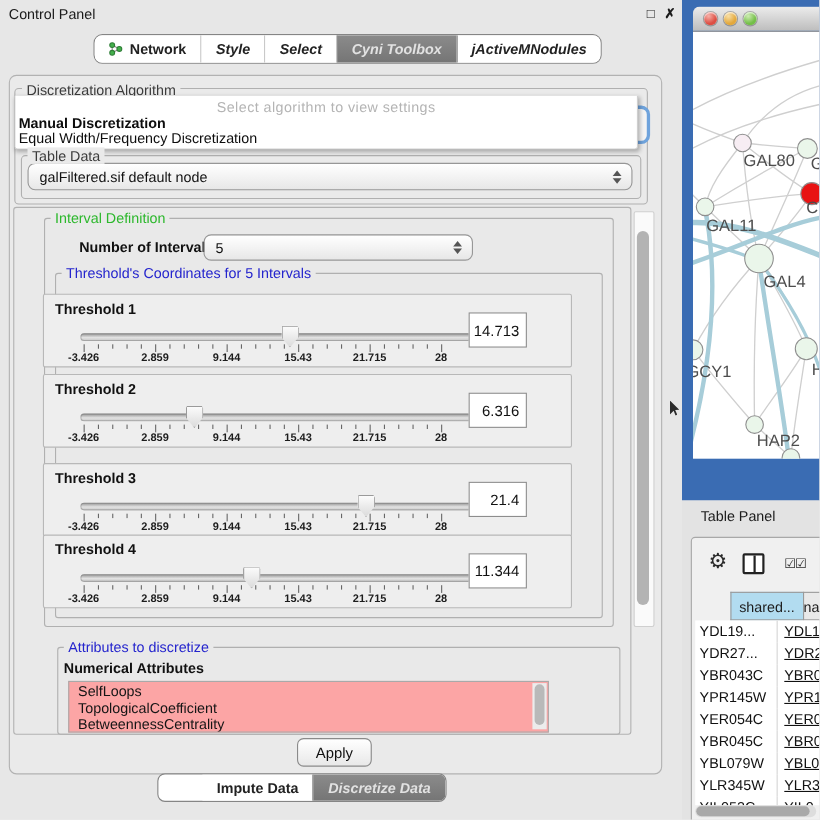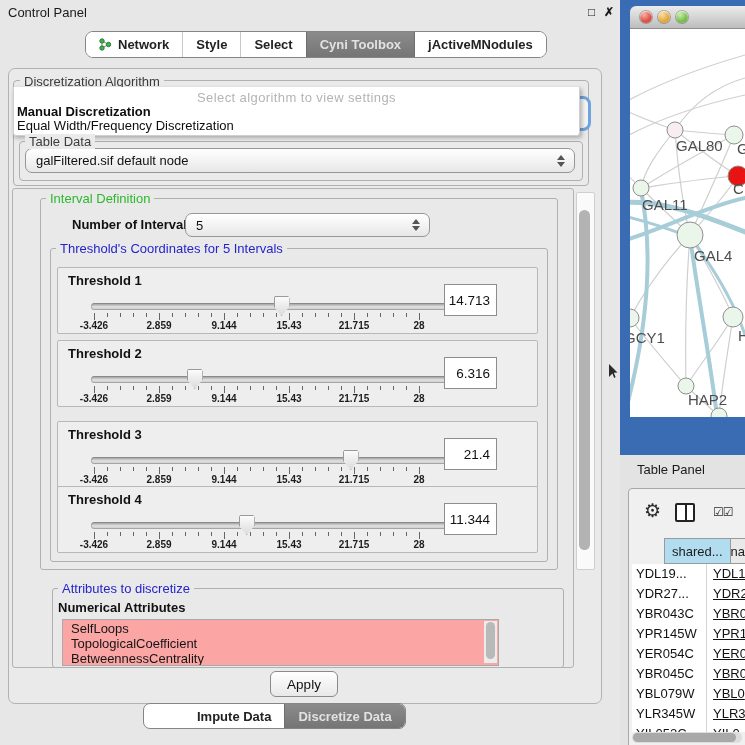--- a/index.html
+++ b/index.html
@@ -8,21 +8,21 @@
   .screen{position:relative;width:745px;height:745px;overflow:hidden;}
   .abs{position:absolute;}
 
   
   .cp-title{left:8px;top:5px;font-size:13px;color:#1a1a1a;}
   .win-ico{font-size:12px;font-weight:bold;color:#1a1a1a;line-height:12px;cursor:default;}
 
   .tabbar{display:flex;align-items:stretch;background:#fff;border:1px solid #858585;
           border-radius:8px;overflow:hidden;height:25px;font-size:13px;font-weight:bold;color:#222;}
   .tab{display:flex;align-items:center;padding:0 13px;background:#fff;white-space:nowrap;}
-  .tab + .tab{border-left:1px solid #c9c9c9;}
+  .tab + .tab{border-left:1px solid #c9c9c9;font-style:italic;}
   .tab.sel{background:linear-gradient(#8b8b8b,#757575);color:#e2e2e2;border-left:1px solid #6e6e6e;}
   .tab.sel + .tab{border-left:1px solid #6e6e6e;}
   .tabico{margin-right:6px;display:inline-flex;}
 
   .panelA{left:8px;top:68px;width:592px;height:634px;background:#eaeaea;
           border:1px solid #b2b2b2;border-radius:7px;}
   .group{border:1px solid #b0b0b0;border-radius:4px;}
   .legend{font-size:13px;padding:0 4px;background:#eaeaea;white-space:nowrap;}
   .leg-green{color:#2db82d;}
   .leg-blue{color:#2424cd;}
@@ -168,21 +168,21 @@
   <div class="abs combo" style="left:185px;top:213px;width:245px;height:24px;">
     <span>5</span>
     <span class="spin">
         <i class="up"></i>
         <i class="dn"></i>
       </span>
   </div>
 
   <div class="abs group" style="left:50px;top:248px;width:496px;height:312px;border-radius:3px;"></div>
   <div class="abs legend legB leg-blue" style="left:56px;top:241px;">Threshold's Coordinates for 5 Intervals</div>
-  <div class="abs" style="left:57px;top:267px;width:481px;height:293px;" id="thresholds">
+  <div class="abs" style="left:39px;top:267px;width:481px;height:293px;" id="thresholds">
       <div class="thr-panel" style="top: 0px;">
         <div class="thr-title">Threshold 1</div>
         <div class="thr-track"></div>
         <div class="thr-thumb" style="left: 215.589px;"></div>
         <div class="ticks">
           <i style="left: 0px; height: 7px;"></i>
           <i style="left: 13px; height: 4px;"></i>
           <i style="left: 26px; height: 4px;"></i>
           <i style="left: 39px; height: 4px;"></i>
           <i style="left: 52px; height: 4px;"></i>

